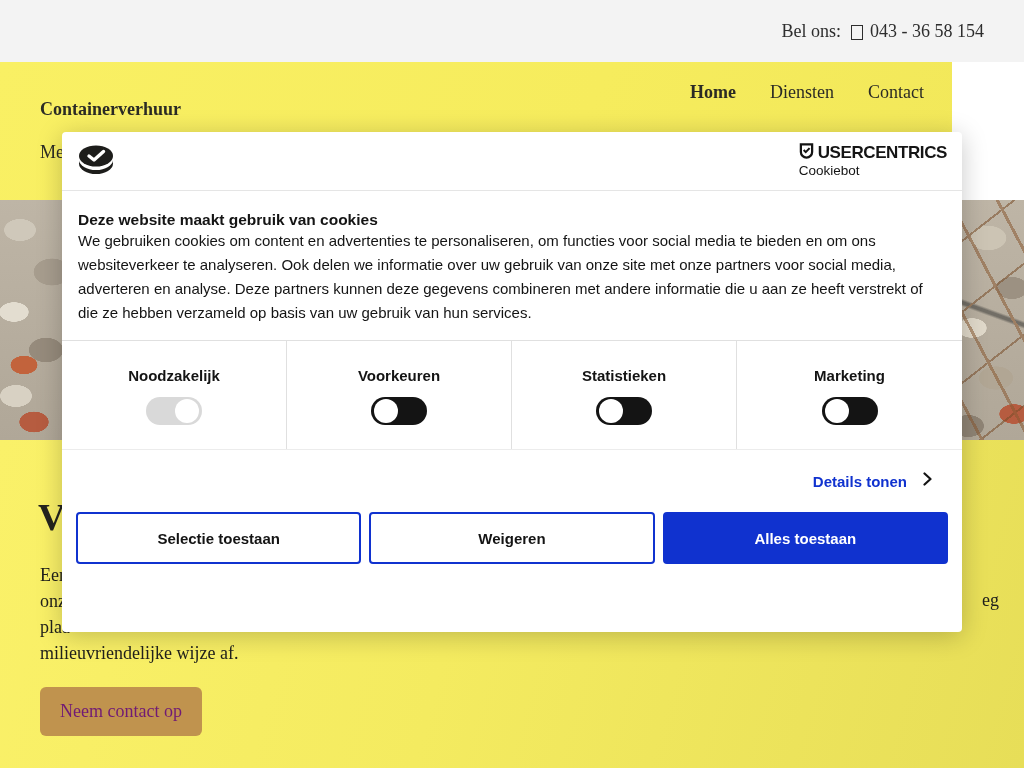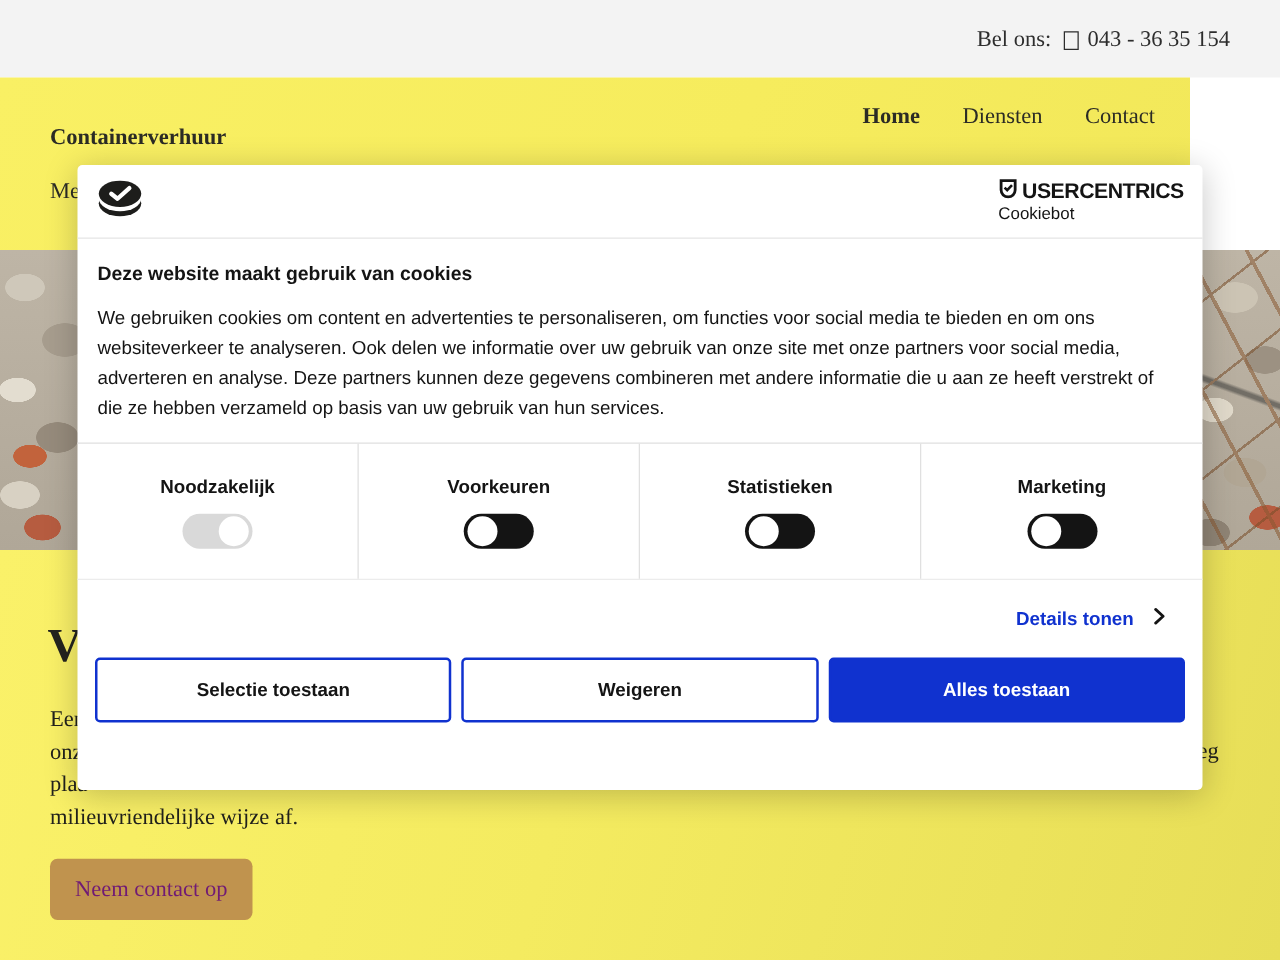--- a/index.html
+++ b/index.html
@@ -47,38 +47,38 @@
     background:
       repeating-linear-gradient(62deg, transparent 0 18px, #8a5a33 18px 21px, transparent 21px 42px),
       repeating-linear-gradient(-38deg, transparent 0 26px, #7a4e2a 26px 28px, transparent 28px 56px),
       linear-gradient(200deg, transparent 46%, #3a3a38 47%, #3a3a38 48%, transparent 49%); }
 
   
   .lower { position:absolute; left:0; top:440px; width:1024px; height:328px;
     background:linear-gradient(105deg,#faf169 0%,#f4eb60 45%,#e7de58 100%); color:#21211c; }
   .big-heading { position:absolute; left:38px; top:55px; font-size:38px; font-weight:bold; color:#24241e; white-space:nowrap; }
   .para { position:absolute; left:40px; top:122px; font-size:18px; line-height:26px; white-space:nowrap; }
-  .frag-right { position:absolute; left:958px; top:150px; font-size:18px; }
+  .frag-right { position:absolute; left:982px; top:150px; font-size:18px; }
   .cta { position:absolute; left:40px; top:247px; background:#c0934e; color:#701a75;
     border:none; border-radius:6px; font-family:"Liberation Serif", serif; font-size:18px;
     padding:14px 20px; cursor:pointer; }
 
   
   .dialog { position:absolute; left:62px; top:132px; width:900px; height:500px;
     background:#fff; border-radius:4px; box-shadow:0 4px 26px rgba(0,0,0,.22);
     font-family:"Liberation Sans","DejaVu Sans",sans-serif; color:#141414; z-index:10; }
   .dlg-head { height:59px; display:flex; align-items:center; justify-content:space-between;
     padding:0 15px; border-bottom:1px solid #e5e5e5; }
   .uc-logo { text-align:left; line-height:1.1; }
   .uc-row1 { display:flex; align-items:center; gap:4px; font-weight:bold; font-size:17px;
     letter-spacing:-0.4px; }
   .uc-row2 { font-size:13.5px; color:#141414; margin-top:1px; }
 
   .dlg-body { padding:20px 16px 0 16px; }
-  .dlg-title { font-size:15.5px; font-weight:bold; margin-bottom:14px; }
+  .dlg-title { font-size:15.5px; font-weight:bold; }
   .dlg-desc { font-size:15px; line-height:24px; max-width:868px; }
 
   .consent-table { margin-top:15px; display:grid; grid-template-columns:repeat(4,1fr);
     border-top:1px solid #e0e0e0; border-bottom:1px solid #ececec; height:110px;text-align:right; }
   .consent-cell { border-right:1px solid #e0e0e0; display:flex; flex-direction:column;
     align-items:center; padding-top:26px; gap:13px; }
   .consent-cell:last-child { border-right:none; }
   .consent-label { font-size:15px; font-weight:bold; }
   .toggle { width:56px; height:28px; border-radius:15px; position:relative; cursor:pointer; }
   .toggle .knob { position:absolute; top:2px; width:24px; height:24px; border-radius:50%; background:#fff; }
@@ -96,21 +96,21 @@
     font-size:15px; font-weight:bold; cursor:pointer; }
   .cbtn.outline { background:#fff; border:2px solid #1032cf; color:#141414; }
   .cbtn.filled  { background:#1032cf; border:2px solid #1032cf; color:#fff; }
 </style>
 </head>
 <body>
 
 <div class="topbar">
   <span>Bel ons:</span>
   <span class="tofu"></span>
-  <span>043 - 36 35 154</span>
+  <span>043 - 36 58 154</span>
 </div>
 
 <div class="header">
   <div class="logo">Containerverhuur</div>
   <div class="nav">
     <span class="active">Home</span>
     <span>Diensten</span>
     <span>Contact</span>
   </div>
   <div class="tagline">Me</div>

